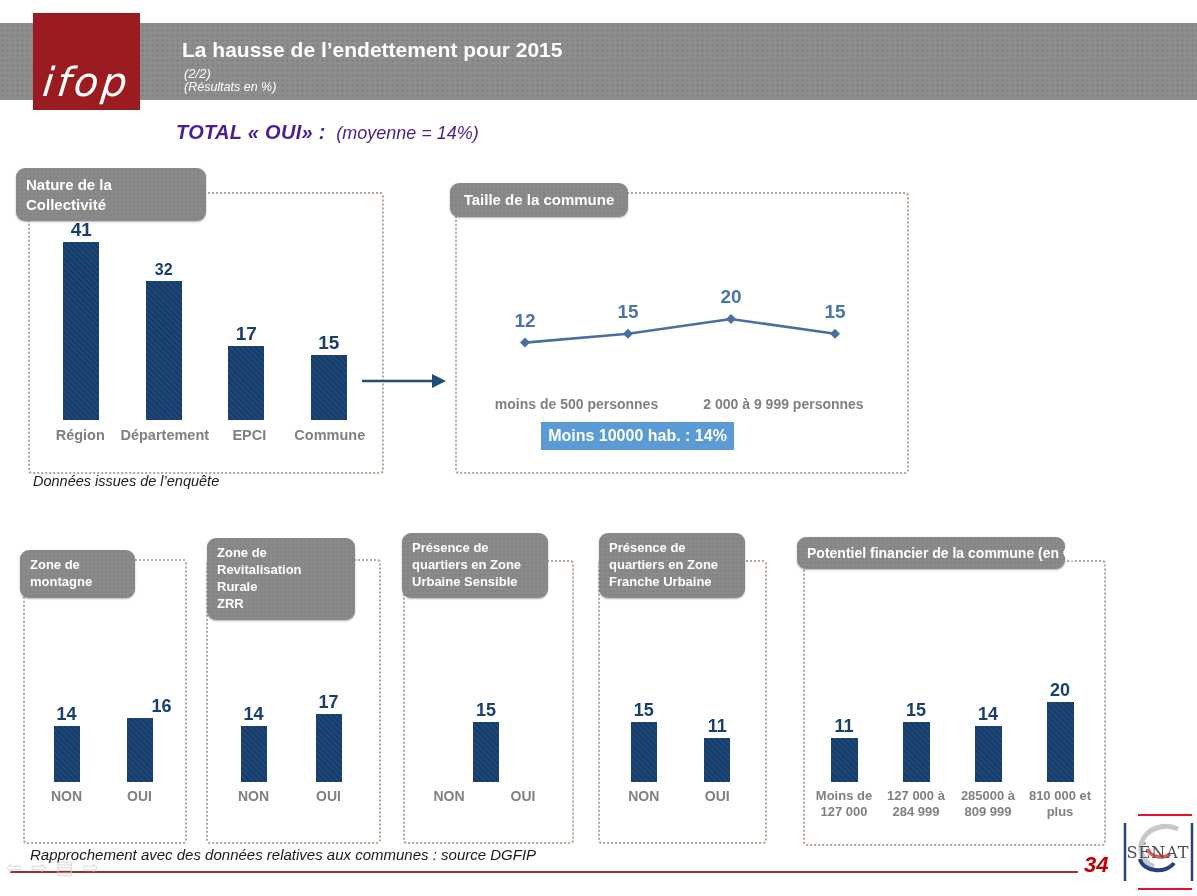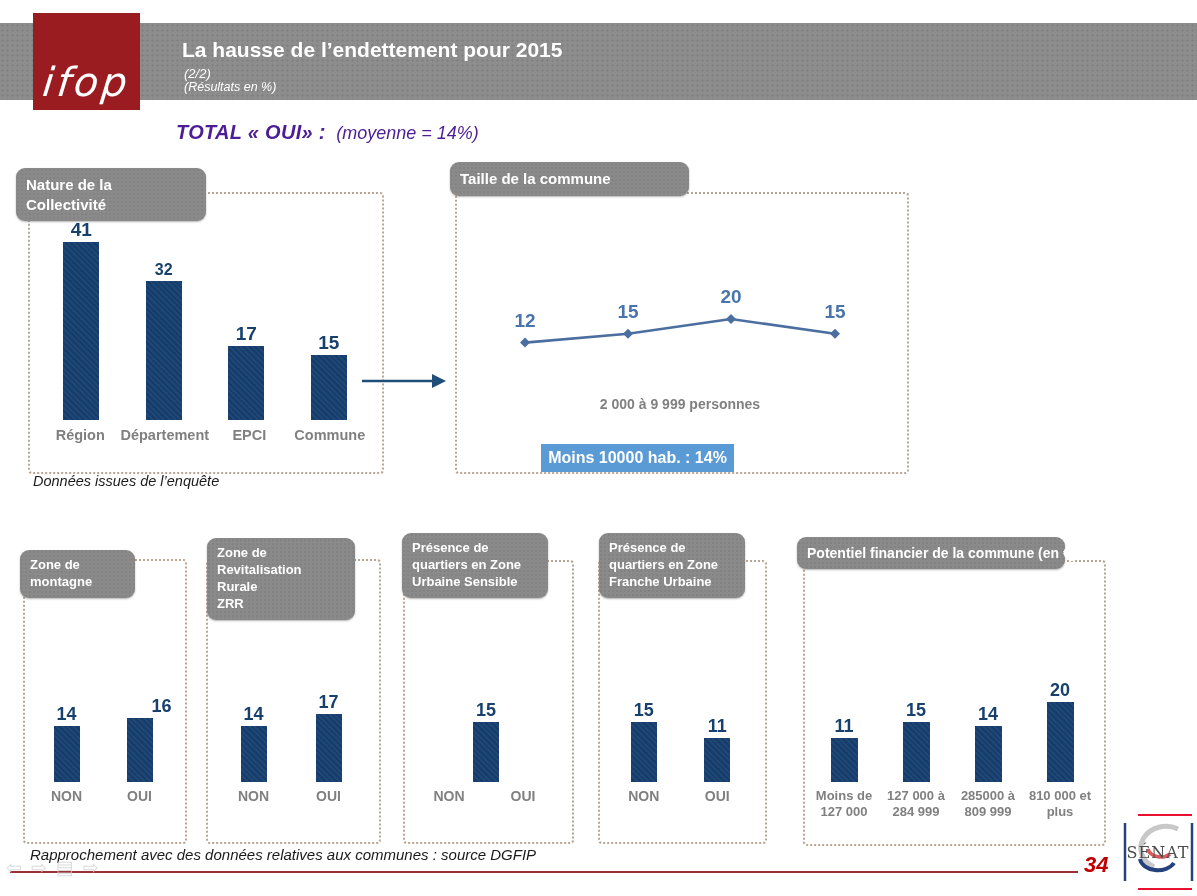--- a/index.html
+++ b/index.html
@@ -115,36 +115,37 @@
     <div class="cat-cell">Commune</div>
   </div>
 <div class="abs note" style="left:33px;top:473px;font-size:14.5px">Données issues de l’enquête</div>
 
 <svg class="abs" style="left:360px;top:371px;z-index:3" width="88" height="20">
   <line x1="2" y1="10" x2="72" y2="10" stroke="#1f4e79" stroke-width="2.5"></line>
   <polygon points="72,3 86,10 72,17" fill="#1f4e79"></polygon>
 </svg>
 
 <div class="abs dotted" style="left:455px;top:192px;width:450px;height:278px"></div>
-<div class="abs chip" style="left:450px;top:162px;width:239px;font-size:15px;">Taille de la commune</div>
+<div class="abs chip" style="left:450px;top:183px;width:178px;font-size:15px;text-align:center">Taille de la commune</div>
 <svg id="line-svg" class="abs" style="left:455px;top:196px;z-index:2" width="450" height="250">
     <polyline points="70,146.6 173,137.8 276,123 380,137.8" fill="none" stroke="#4A6EA0" stroke-width="2.6"></polyline>
     <path d="M 70 141.6 L 75 146.6 L 70 151.6 L 65 146.6 Z" fill="#4A6EA0"></path>
     <text x="70" y="130.6" text-anchor="middle" fill="#4a74ac" font-size="19" font-weight="bold">12</text>
     <path d="M 173 132.8 L 178 137.8 L 173 142.8 L 168 137.8 Z" fill="#4A6EA0"></path>
     <text x="173" y="121.80000000000001" text-anchor="middle" fill="#4a74ac" font-size="19" font-weight="bold">15</text>
     <path d="M 276 118 L 281 123 L 276 128 L 271 123 Z" fill="#4A6EA0"></path>
     <text x="276" y="107" text-anchor="middle" fill="#4a74ac" font-size="19" font-weight="bold">20</text>
     <path d="M 380 132.8 L 385 137.8 L 380 142.8 L 375 137.8 Z" fill="#4A6EA0"></path>
     <text x="380" y="121.80000000000001" text-anchor="middle" fill="#4a74ac" font-size="19" font-weight="bold">15</text>
   </svg>
 <div class="abs cat-row" id="line-cats" style="left:473px;top:396px;width:414px;font-size:14px">
+    <div class="cat-cell">moins de 500 personnes</div>
     <div class="cat-cell">2 000 à 9 999 personnes</div>
   </div>
-<div class="abs callout" style="left:541px;top:444px;width:193px;height:28px">Moins 10000 hab. : 14%</div>
+<div class="abs callout" style="left:541px;top:422px;width:193px;height:28px">Moins 10000 hab. : 14%</div>
 
 <div class="abs dotted" style="left:23px;top:559px;width:160px;height:281px"></div>
 <div class="abs chip" style="left:20px;top:550px;width:115px;font-size:13px">Zone de
 montagne</div>
 <div class="abs bars" style="left:30px;top:676px;width:146px;height:106px">
     <div class="bar-col">
       <div class="bar-val" style="font-size: 18px;">14</div>
       <div class="bar" style="width: 26px; height: 56px;"></div>
     </div>
     <div class="bar-col">

